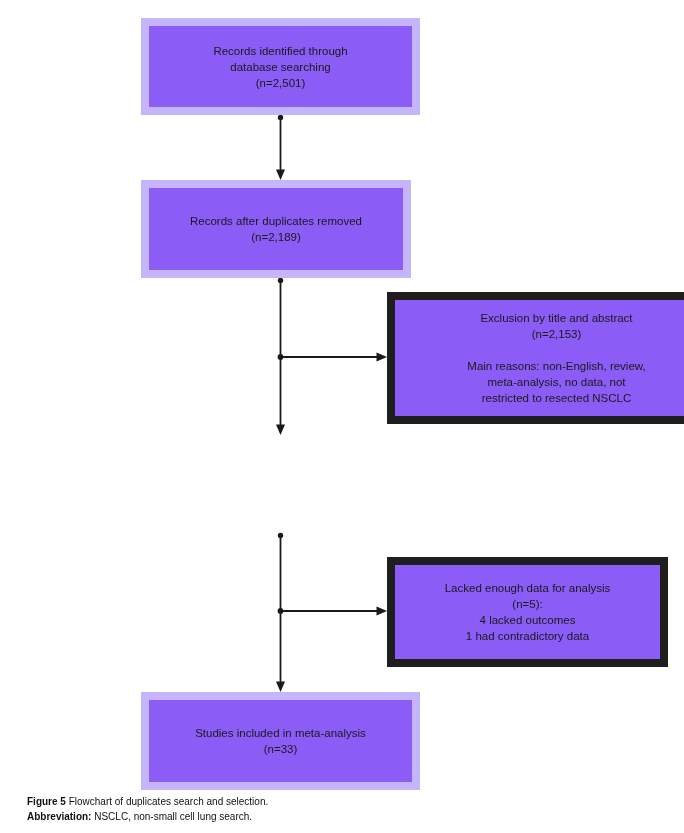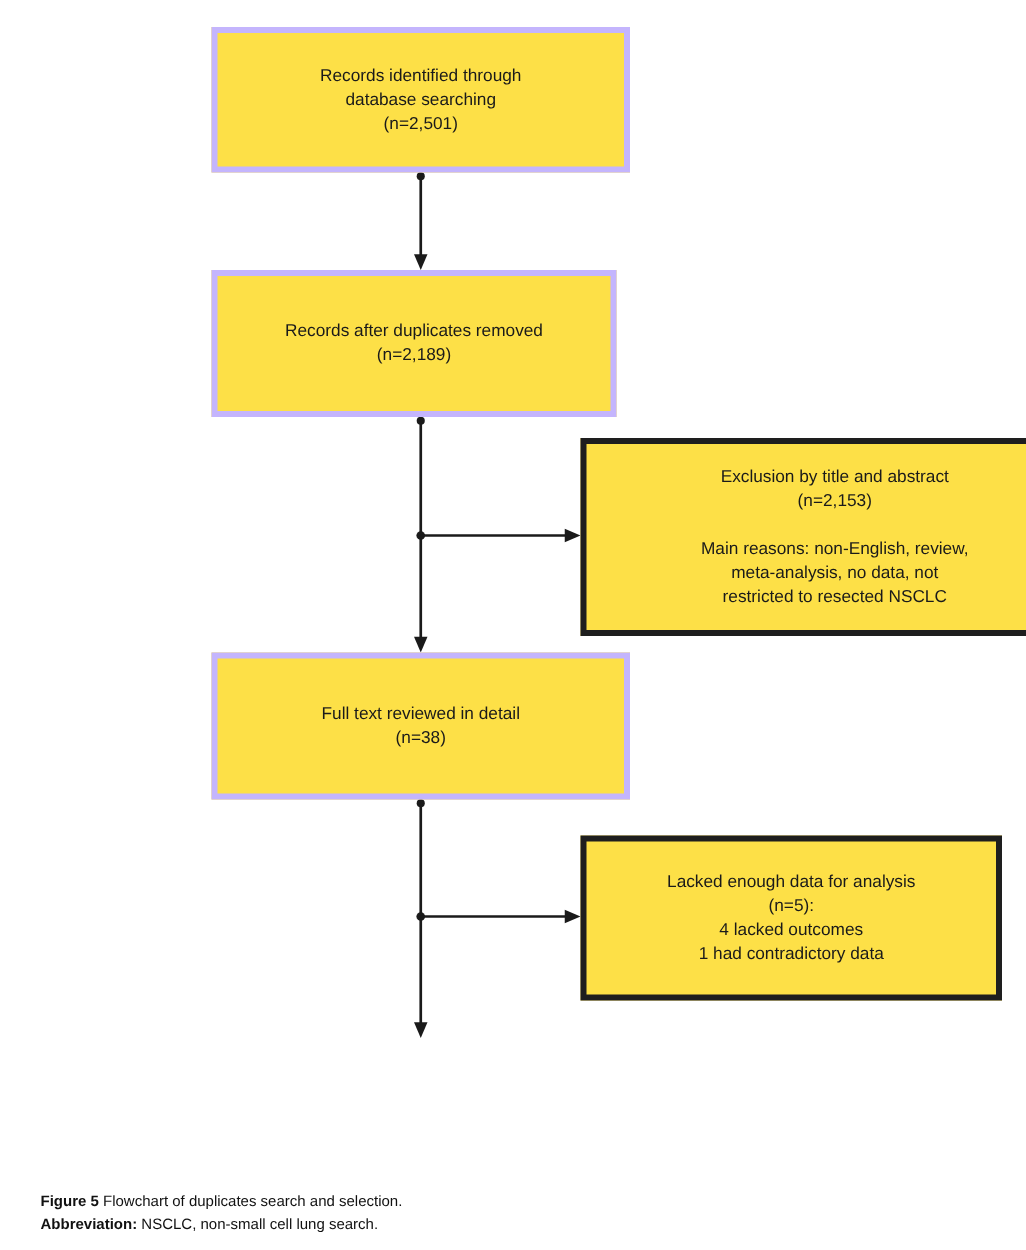--- a/index.html
+++ b/index.html
@@ -28,22 +28,22 @@
     stroke-width: 1.8;
   }
   .connectors circle,
   .connectors polygon {
     fill: #1a1a1a;
     stroke: none;
   }
   .flow-box {
     position: absolute;
     box-sizing: border-box;
-    background: #fde047;
-    border: 4px solid #c4b5fd;
+    background: #8b5cf6;
+    border: 8px solid #c4b5fd;
     display: flex;
     align-items: center;
     justify-content: center;
     text-align: center;
     color: #1a1a1a;
     font-size: 11.5px;
     line-height: 16px;
   }
   .flow-box span {
     white-space: pre-line;
@@ -116,32 +116,32 @@
 
   <div class="flow-box side box-exclusion">
     <span>Exclusion by title and abstract
 (n=2,153)
 
 Main reasons: non-English, review,
 meta-analysis, no data, not
 restricted to resected NSCLC</span>
   </div>
 
-  <div class="flow-box box-full-text">
-    <span>Full text reviewed in detail
-(n=38)</span>
-  </div>
 
   <div class="flow-box side box-lacked-data">
     <span>Lacked enough data for analysis
 (n=5):
 4 lacked outcomes
 1 had contradictory data</span>
   </div>
 
+  <div class="flow-box box-included">
+    <span>Studies included in meta-analysis
+(n=33)</span>
+  </div>
 
   <div class="caption">
     <div class="cap-line">
       <b>Figure 5</b><span> Flowchart of duplicates search and selection.</span>
     </div>
     <div class="cap-line">
       <b>Abbreviation:</b><span> NSCLC, non-small cell lung search.</span>
     </div>
   </div>
 

